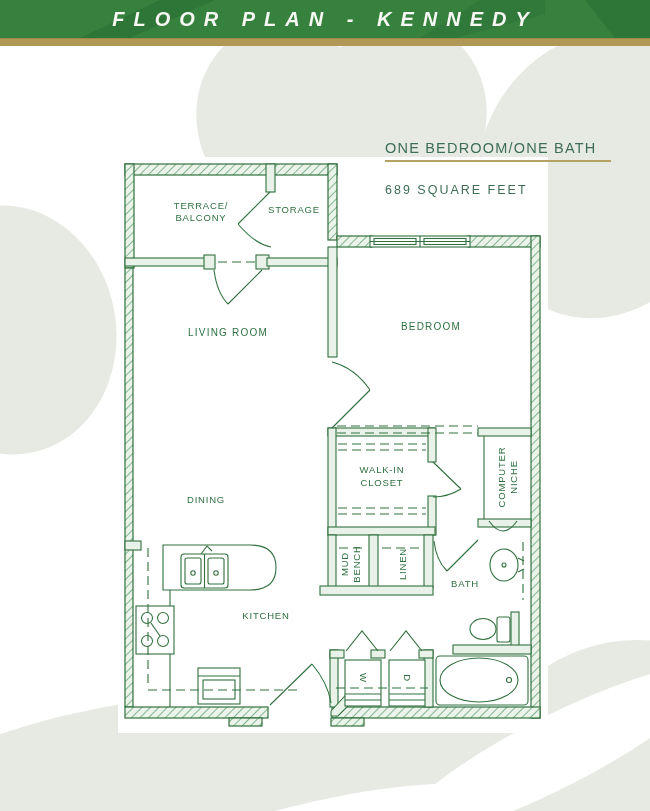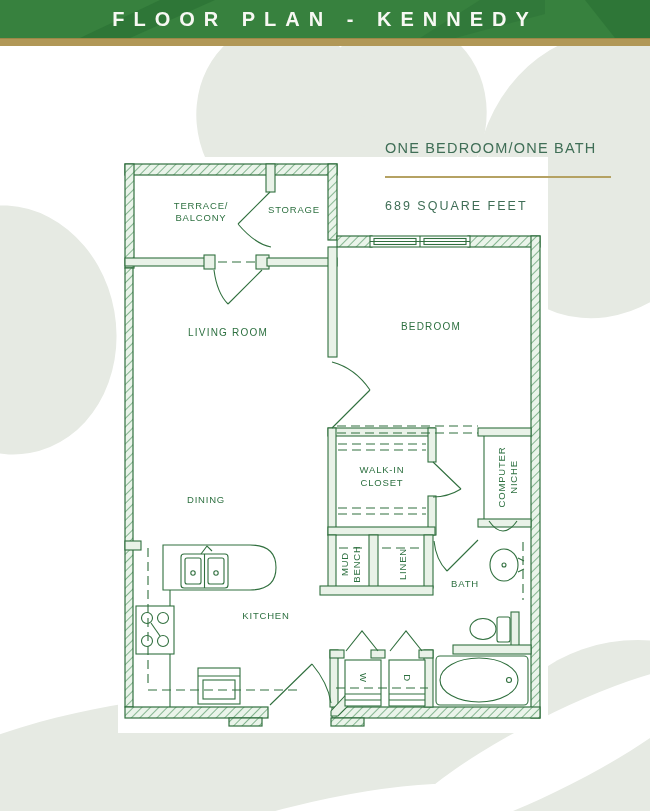--- a/index.html
+++ b/index.html
@@ -11,29 +11,30 @@
   svg.plan-canvas{position:absolute;top:0;left:0;}
   .header{
     position:absolute;top:0;left:0;width:650px;height:38px;
     background:#37813e;overflow:hidden;z-index:3;
   }
   .header-deco{position:absolute;top:0;left:0;}
   .header-title{
     position:relative;text-align:center;line-height:38px;
     color:#f7f8f3;font-size:20px;font-weight:bold;letter-spacing:9px;
     white-space:nowrap;
+    font-style:italic;
   }
   .gold-bar{
     position:absolute;top:38px;left:0;width:650px;height:8px;
     background:#b19857;border-top:1px solid #9c8747;box-sizing:border-box;z-index:3;
   }
   .plan-info{position:absolute;left:385px;top:140px;width:226px;z-index:2;}
   .plan-type{
     font-size:14.5px;letter-spacing:1.2px;color:#3f6e56;
-    padding-bottom:20px;border-bottom:2px solid #b5a263;white-space:nowrap;
+    padding-bottom:4px;border-bottom:2px solid #b5a263;white-space:nowrap;
   }
   .plan-size{font-size:12.5px;letter-spacing:2px;color:#3f6e56;margin-top:21px;white-space:nowrap;}
   .lbl{fill:#2d7040;font-family:"Liberation Sans","DejaVu Sans",sans-serif;
        font-size:9.5px;letter-spacing:0.8px;}
   .lbl-big{font-size:10px;letter-spacing:1.2px;}
   .wx{fill:url(#hatch);stroke:#31703f;stroke-width:1.2;}
   .wi{fill:#e9f2e8;stroke:#31703f;stroke-width:1.1;}
   .ln{fill:none;stroke:#31703f;stroke-width:1.1;}
   .fx{fill:#ffffff;stroke:#31703f;stroke-width:1.1;}
   .dsh{fill:none;stroke:#31703f;stroke-width:1.1;stroke-dasharray:9 5;}

